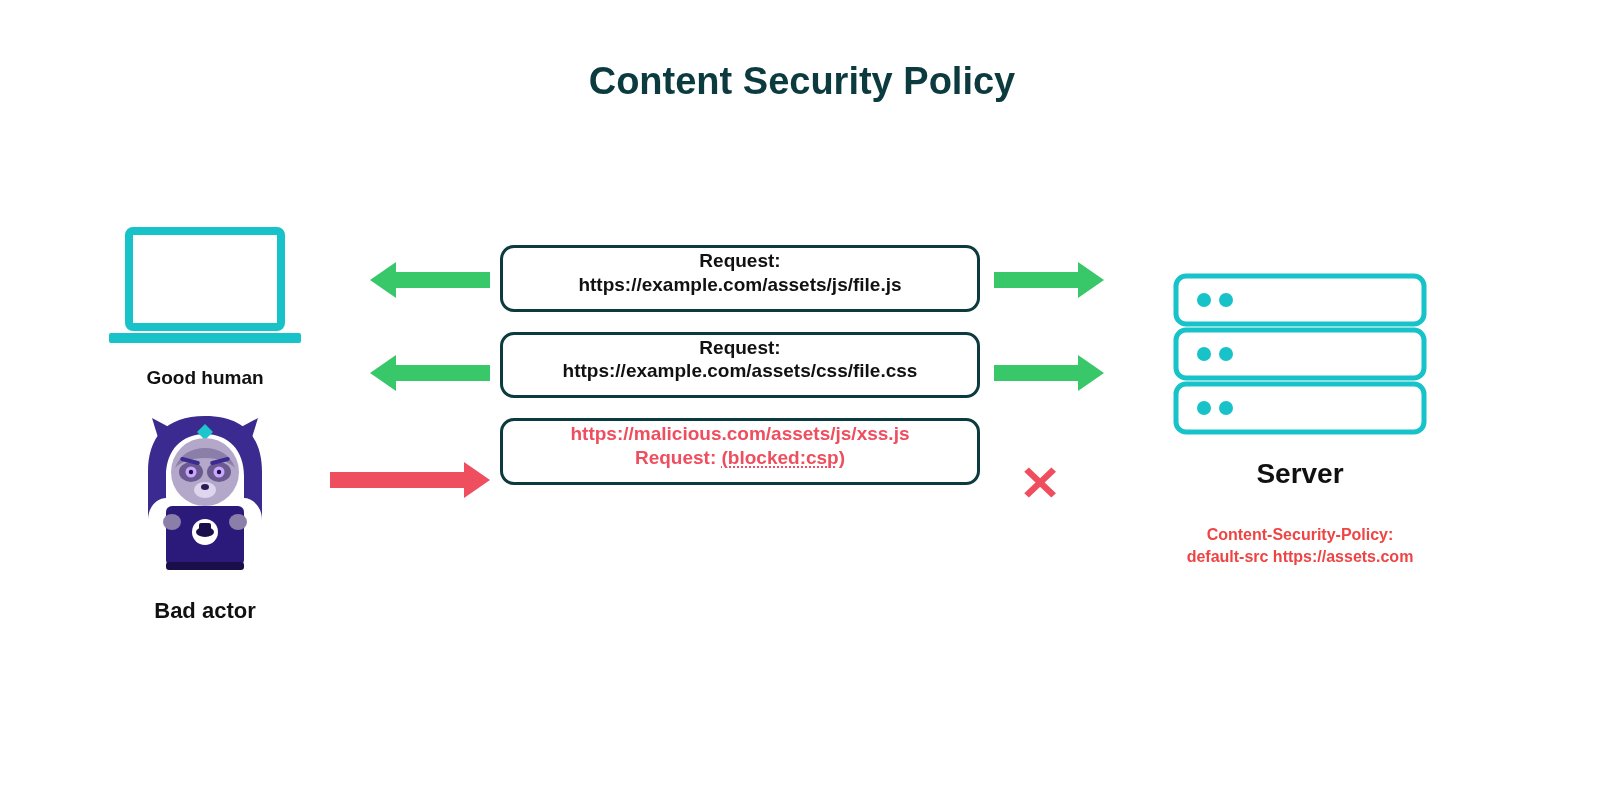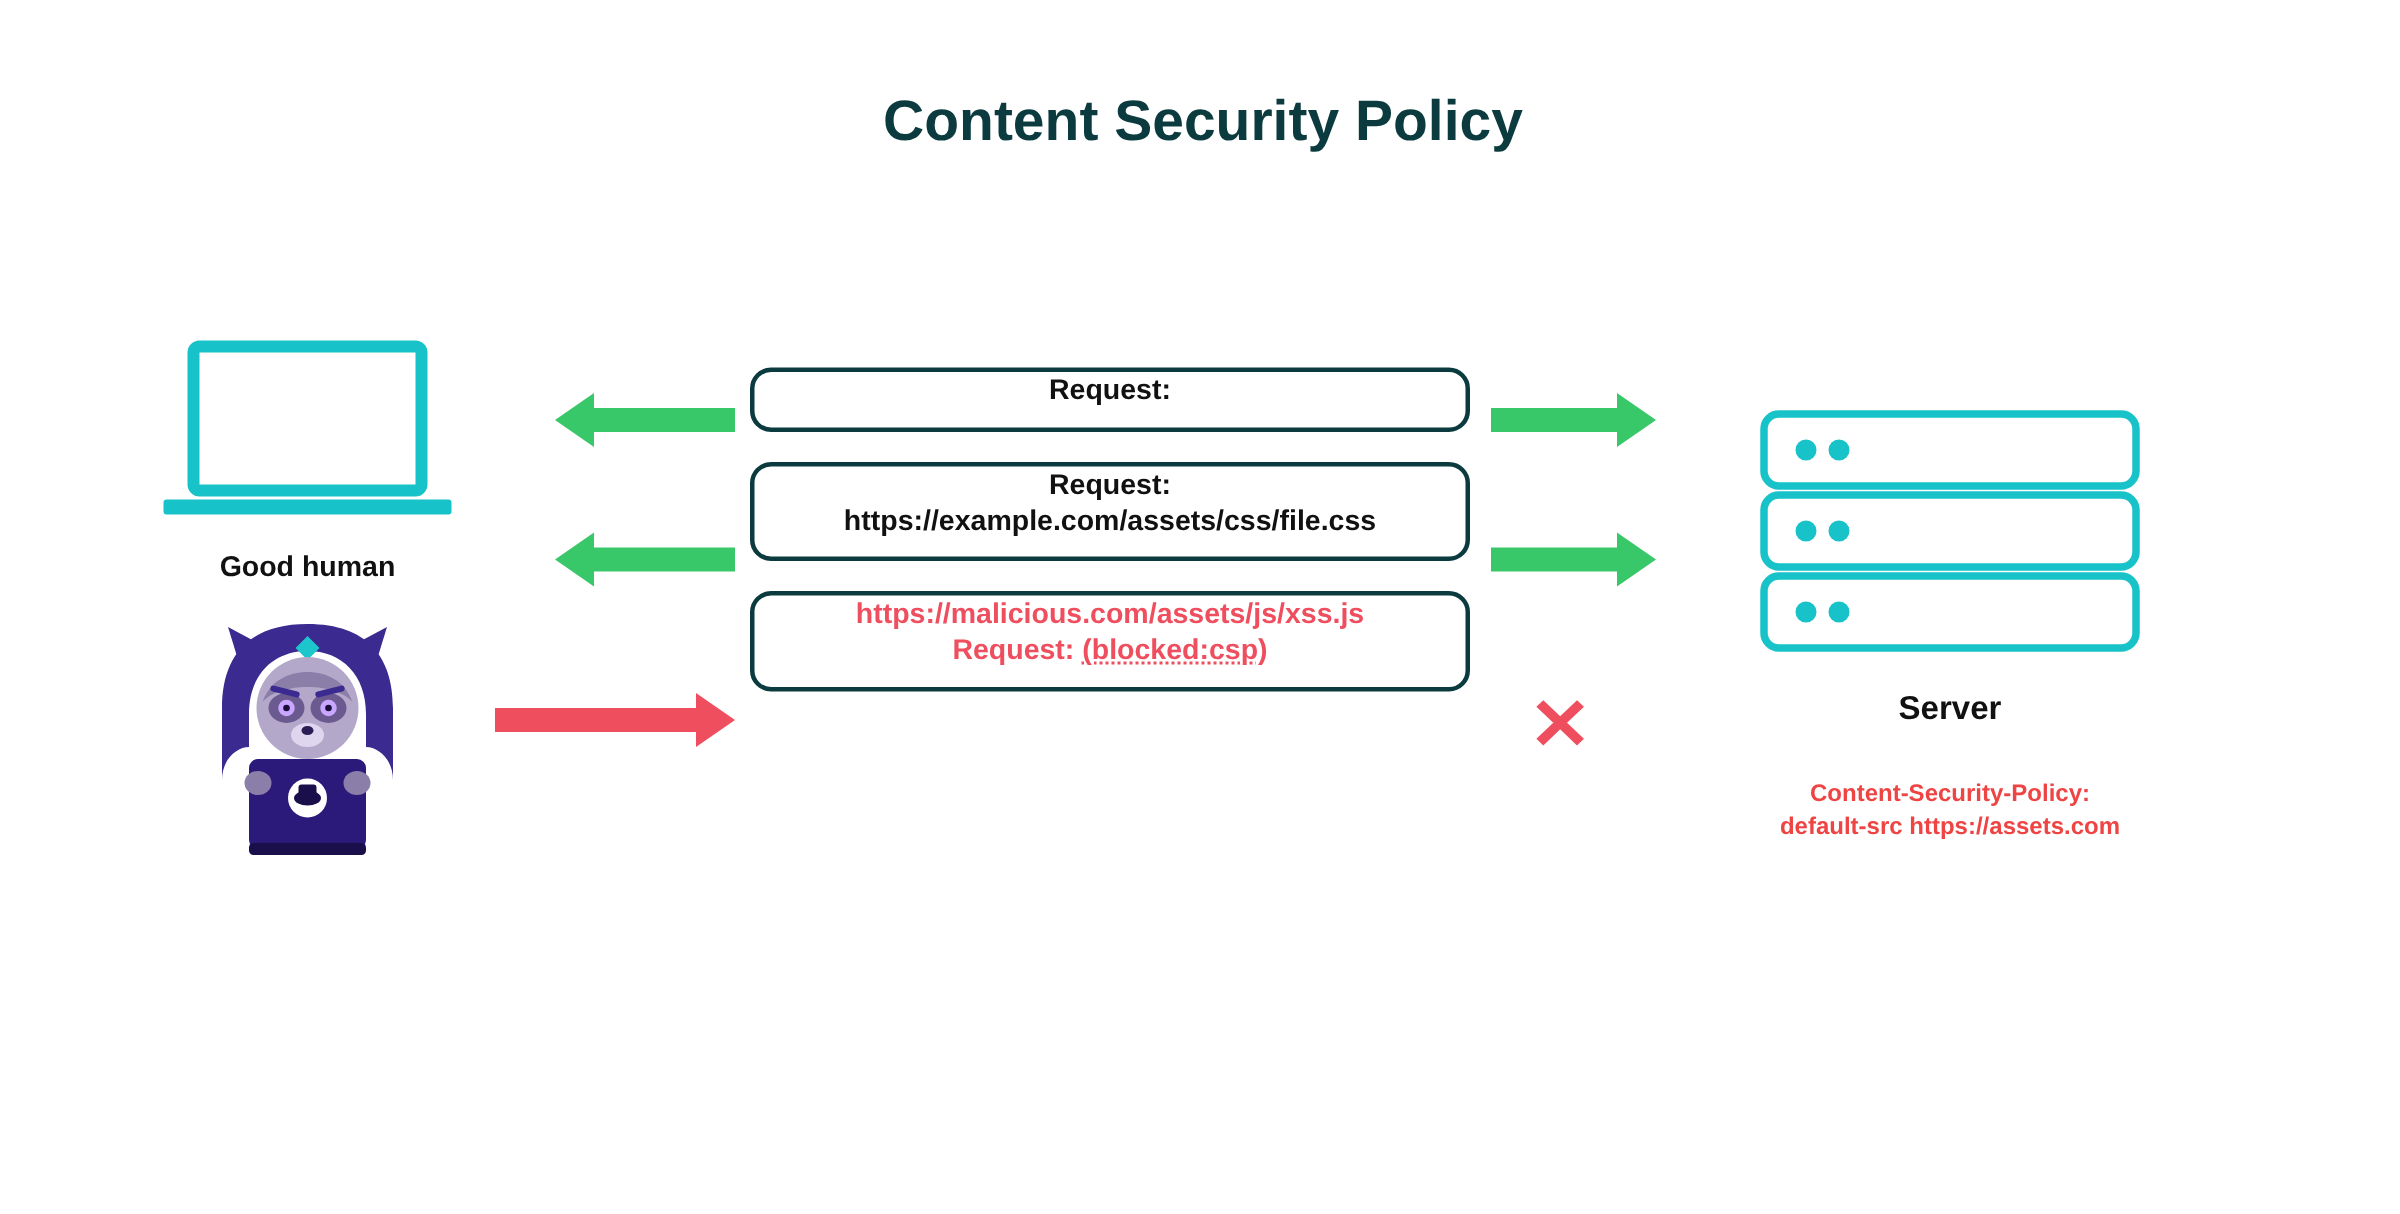--- a/index.html
+++ b/index.html
@@ -77,21 +77,21 @@
 
   
   .right-col {
     position: absolute;
     left: 1110px;
     top: 270px;
     width: 380px;
     text-align: center;
   }
   .server-label {
-    font-size: 22px;
+    font-size: 28px;
     font-weight: 600;
     color: #111;
     margin-top: 14px;
   }
   .csp-header {
     font-size: 16px;
     font-weight: 600;
     color: #ef4444;
     margin-top: 34px;
     line-height: 1.35;
@@ -158,25 +158,27 @@
     <rect x="36" y="96" width="78" height="60" rx="6" fill="#2c1a7a"></rect>
     <rect x="36" y="152" width="78" height="8" rx="3" fill="#1a0f4a"></rect>
 
     <circle cx="75" cy="122" r="13" fill="#fff"></circle>
     <path d="M66 122 a9 5 0 0 0 18 0 a9 5 0 0 0 -18 0" fill="#1a0f4a"></path>
     <rect x="69" y="113" width="12" height="9" rx="2" fill="#1a0f4a"></rect>
 
     <ellipse cx="42" cy="112" rx="9" ry="8" fill="#8b7ea8"></ellipse>
     <ellipse cx="108" cy="112" rx="9" ry="8" fill="#8b7ea8"></ellipse>
   </svg>
+  <div class="bad-actor-label">Bad actor</div>
 </div>
 
 <div class="center-col">
   <div class="req-box">
     <div>Request:</div>
+    <div>https://example.com/assets/js/file.js</div>
   </div>
   <div class="req-box">
     <div>Request:</div>
     <div>https://example.com/assets/css/file.css</div>
   </div>
   <div class="req-box blocked">
     <div>https://malicious.com/assets/js/xss.js</div>
     <div><span>Request: </span><span class="dashed">(blocked:csp)</span></div>
   </div>
 </div>

